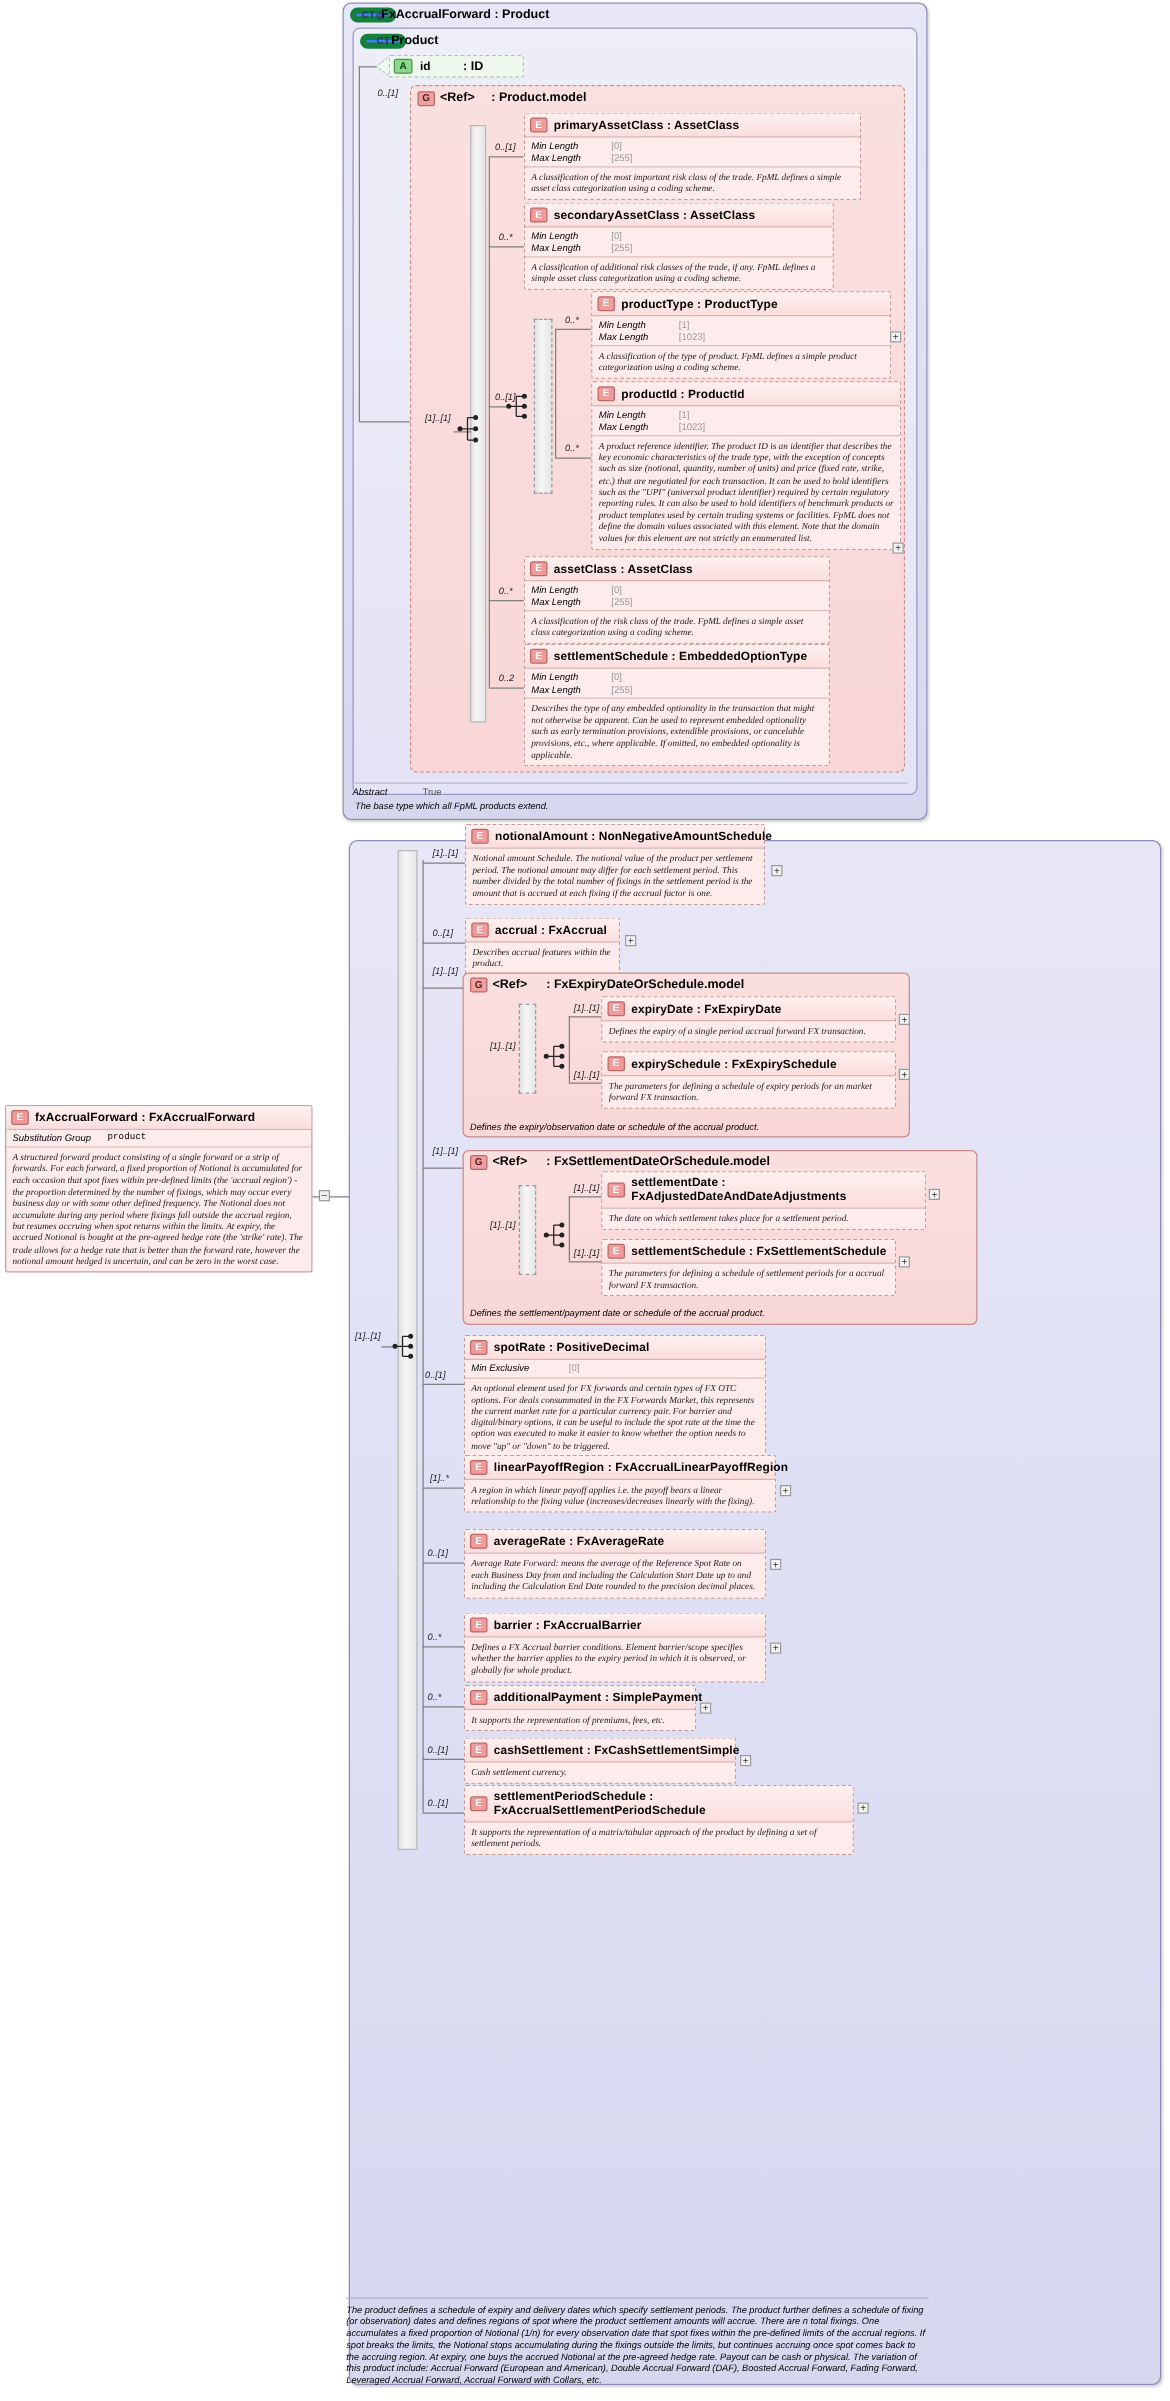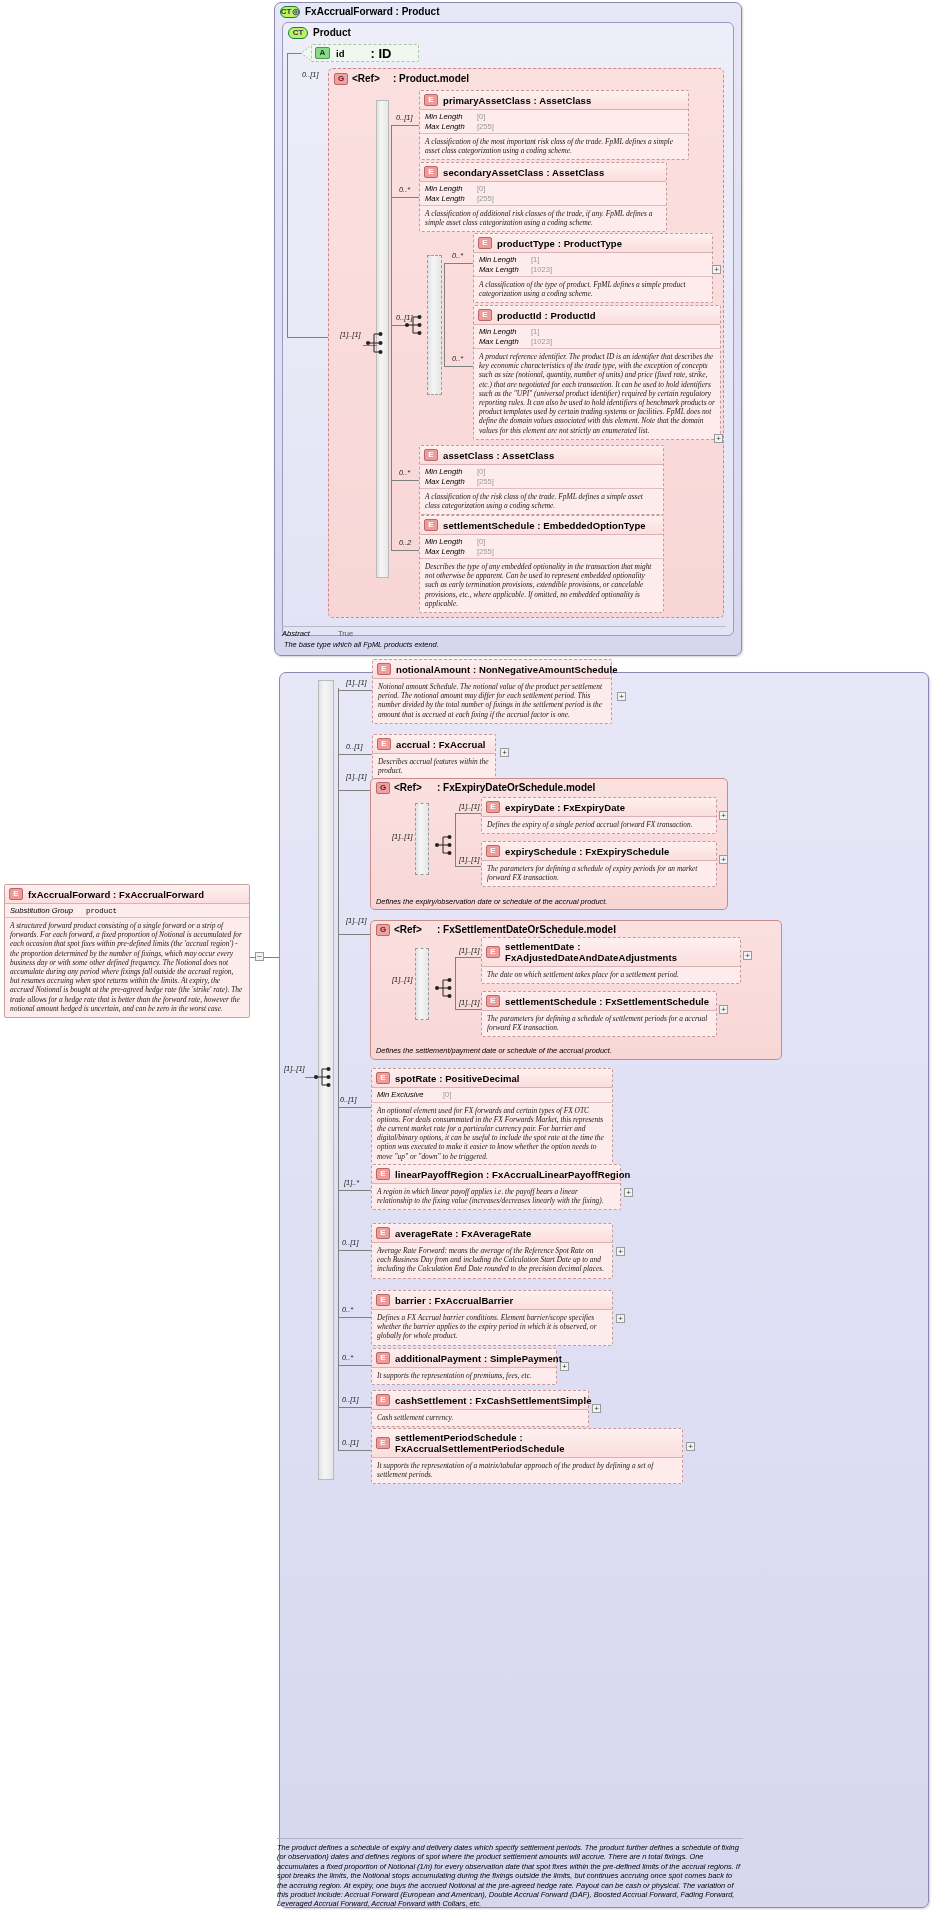--- a/index.html
+++ b/index.html
@@ -47,37 +47,37 @@
     padding:3px 4px 3px 4px;
     background:linear-gradient(180deg,#fdf0ef 0%,#fbdedd 100%);
     border-bottom:1px solid #d9b3b3;
     font-weight:bold; font-size:9.5px; letter-spacing:.1px;
     white-space:nowrap;
   }
   .ecard .facets{
     padding:2px 5px; font-style:italic; font-size:7.6px;
     border-bottom:1px solid #e0bdbd;
   }
-  .ecard .facets .row{ display:flex; gap:4px; line-height:9.5px;}
+  .ecard .facets .row{ display:flex; gap:16px; line-height:9.5px;}
   .ecard .facets .lbl{ width:48px; }
   .ecard .facets .val{ color:#9a9a9a; font-style:normal;}
   .ecard .doc{
     padding:3px 5px 4px 5px; font-style:italic; font-size:7.4px;
     line-height:9.2px; color:#1a1a1a;font-family:Liberation Serif, serif;
   }
 
   
   .badge{
     display:inline-flex; align-items:center; justify-content:center;
     font-weight:bold; font-size:8px; line-height:1;
     border-radius:2px; flex:none;
   }
   .badge-e{ width:14px; height:12px; background:#f09a9a; border:1px solid #b86a6a; color:#fff;}
   .badge-g{ width:14px; height:12px; background:#f0a0a0; border:1px solid #b86a6a; color:#5a2020;}
-  .badge-ct{ width:20px; height:12px; background:#bef264; border:1px solid #15803d; color:#303060; border-radius:6px;}
+  .badge-ct{ width:37px; height:12px; background:#3b82f6; border:5px solid #15803d; color:#303060; border-radius:6px;}
   .badge-a{
     width:15px;height:12px;background:#8ad88a;border:1px solid #4e934e;color:#123f12;
     border-radius:2px;
   }
 
   
   .acard{
     border:1px dashed #a9c6a9; background:#eef8ee; border-radius:2px;
     display:flex; align-items:center;
   }
@@ -115,21 +115,21 @@
   .ttl{ position:absolute; font-weight:bold; font-size:10px; white-space:nowrap;}
   .abstract-row{
     position:absolute; font-size:7.6px; font-style:italic;
     border-top:1px solid #b9b9c9; padding-top:2px;
   }
   .abstract-row .v{ font-style:normal; color:#555; margin-left:26px;}
   .footnote{
     position:absolute; font-style:italic; font-size:7.4px; line-height:9.4px;
   }
   .subgrp{
-    display:flex; font-size:7.6px; padding:2px 5px; border-bottom:1px solid #e0bdbd;align-items:center;
+    display:flex; font-size:7.6px; padding:2px 5px; border-bottom:1px solid #e0bdbd;
   }
   .subgrp .k{ font-style:italic; width:76px;}
   .subgrp .v{ font-family:"Liberation Mono", monospace; font-size:7.4px;}
 </style>
 </head>
 <body>
 
 <div class="box ct-outer" style="left:274px; top:2px; width:468px; height:654px;"></div>
 
 <div class="badge badge-ct" style="position:absolute; left:280px; top:6px;">CT<span style="margin-left:1px">◎</span></div>
@@ -140,21 +140,21 @@
 <div class="badge badge-ct" style="position:absolute; left:288px; top:27px;">CT</div>
 <div class="ttl" style="left:313px; top:27px;">Product</div>
 
 <div class="card" style="left:302px; top:70px;">0..[1]</div>
 <svg style="position:absolute;left:300px;top:44px;width:14px;height:18px">
   <polygon points="13,0 13,18 1,9" fill="#eef8ee" stroke="#a9c6a9" stroke-width="1" stroke-dasharray="2,1.5"></polygon>
 </svg>
 <div class="acard" style="position:absolute; left:311px; top:44px; width:108px; height:18px;">
   <div class="badge badge-a" style="margin-left:3px">A</div>
   <div style="font-weight:bold;font-size:9.5px;margin-left:6px;">id</div>
-  <div style="font-weight:bold;font-size:13px;margin-left:26px;">: ID</div>
+  <div style="font-weight:bold;font-size:10px;margin-left:26px;">: ID</div>
 </div>
 
 <div class="vline" style="left:287px; top:53px; height:284px;"></div>
 <div class="hline" style="left:287px; top:53px; width:14px;"></div>
 <div class="hline" style="left:287px; top:337px; width:42px;"></div>
 
 <div class="box g-panel" style="left:328px; top:68px; width:396px; height:550px;"></div>
 <div class="badge badge-g" style="position:absolute; left:334px; top:73px;">G</div>
 <div class="ttl" style="left:352px; top:73px;">&lt;Ref&gt;</div>
 <div class="ttl" style="left:393px; top:73px;">: Product.model</div>

